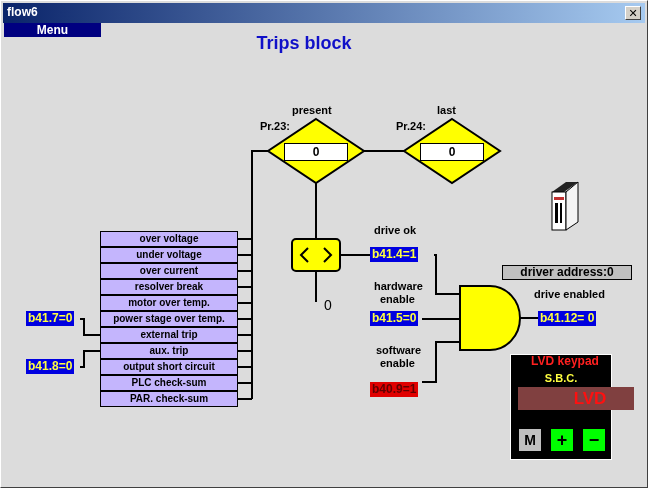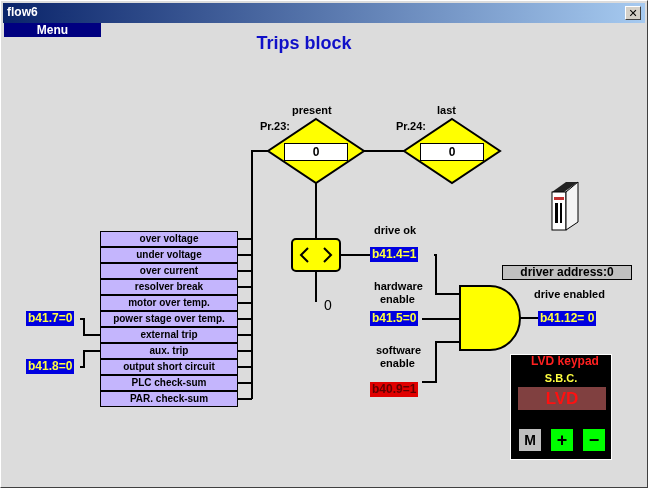--- a/index.html
+++ b/index.html
@@ -29,21 +29,21 @@
   svg.diagram { position:absolute; left:0; top:0; }
   .addr { position:absolute; left:502px; top:233px; width:128px; height:13px; background:#c0c0c0;
           border:1px solid #000; font-weight:bold; font-size:12px; text-align:center; line-height:13px;margin-top:32px; }
   .keypad { position:absolute; left:510px; top:354px; width:100px; height:104px; background:#000;
             border:1px solid #fff; }
   .kp-title { position:absolute; left:0; top:-1px; width:108px; text-align:center; color:#ff2020;
               font-weight:bold; font-size:12px; }
   .kp-sbc { position:absolute; left:0; top:17px; width:100px; text-align:center; color:#ffff40;
             font-weight:bold; font-size:11px; }
   .kp-disp { position:absolute; left:7px; top:32px; width:88px; height:23px; background:#804040;
-             color:#ff1010; font-weight:bold; font-size:17px; text-align:center; line-height:23px; }
+             color:#ff1010; font-weight:bold; font-size:17px; text-align:center; line-height:23px;padding-left:28px; }
   .kp-btn { position:absolute; top:74px; width:22px; height:22px; font-weight:bold; font-size:18px;
             text-align:center; line-height:22px; }
   .kp-m { left:8px; background:#c0c0c0; color:#000; font-size:14px; }
   .kp-plus { left:40px; background:#00ff00; color:#000; }
   .kp-minus { left:72px; background:#00ff00; color:#000; }
 </style>
 </head>
 <body>
 
 <div class="win">

